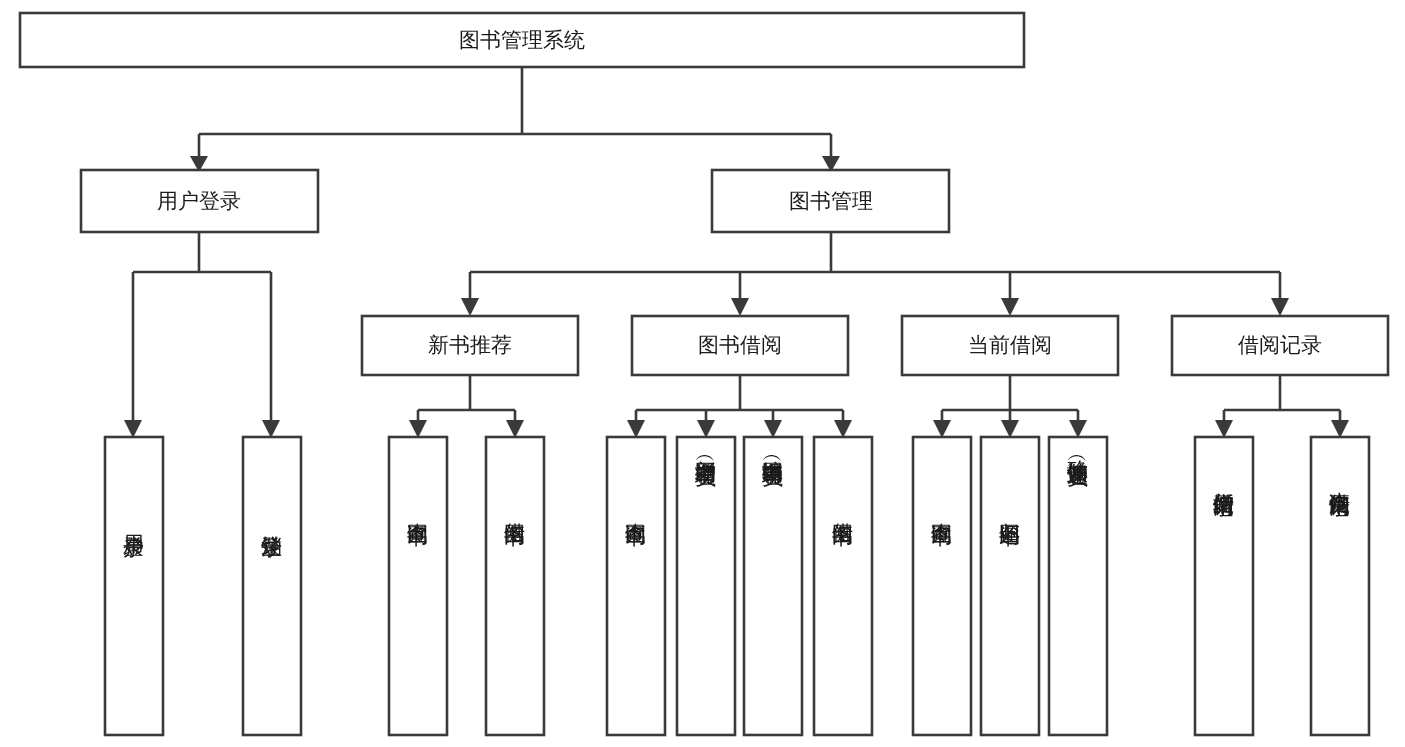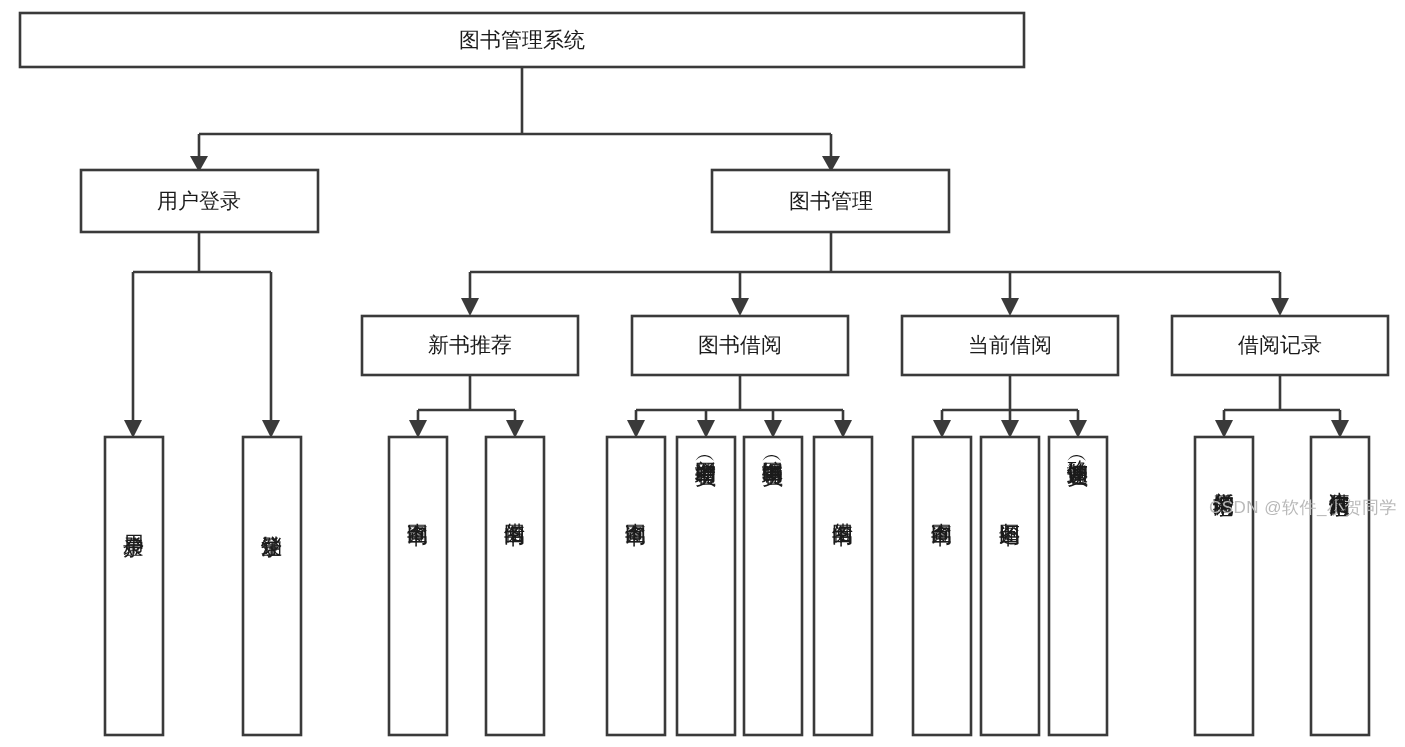--- a/index.html
+++ b/index.html
@@ -221,15 +221,14 @@
       <text class="node-label-vertical" x="1224" y="478">新增借阅记录</text>
     </g>
 
     <g>
       <rect class="node-box" x="1311" y="437" width="58" height="298"></rect>
       <text class="node-label-vertical" x="1340" y="478">查询借阅记录</text>
     </g>
 
   </svg>
 
-  <div class="watermark">CSDN @软件_小贺同学</div>
 
 </div>
 
 </body></html>

